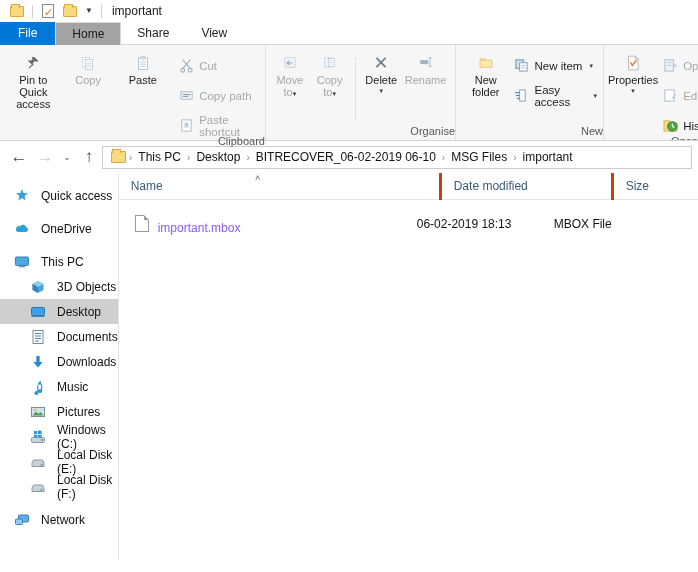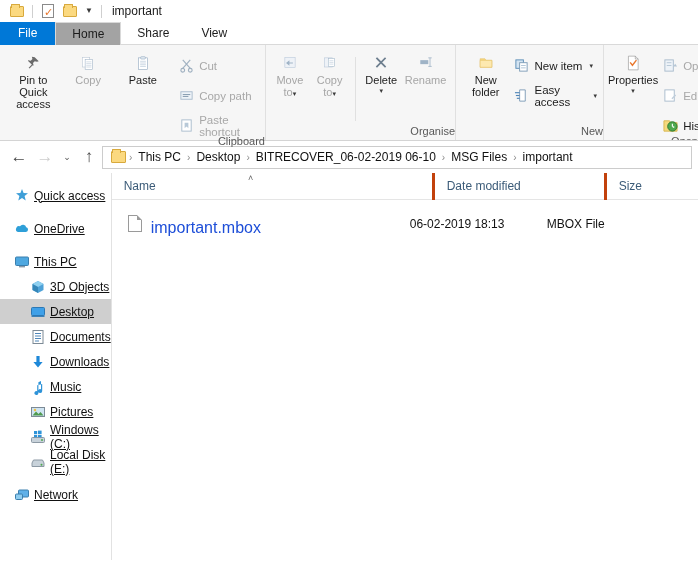--- a/index.html
+++ b/index.html
@@ -76,40 +76,40 @@
   .navbtn.small { width:18px; font-size:9px; color:#555; }
   .addrbox { flex:1; height:23px; border:1px solid #cccccc; background:#ffffff;
              display:flex; align-items:center; padding:0 4px; gap:0px; overflow:hidden; }
   .crumb { font-size:12px; color:#111; padding:0 5px; white-space:nowrap; }
   .crumb-sep { font-size:10px; color:#8c8c8c; padding:0 1px; }
 
   
   .body { display:flex; height:387px; }
   .navpane { width:158px; background:#ffffff; border-right:1px solid #e2e2e2;
              padding-top:10px; position:relative; }
-  .nav-item { height:25px; display:flex; align-items:center; gap:4px; font-size:12px; color:#111;
-              padding-left:14px;text-decoration:underline; }
+  .nav-item { height:25px; display:flex; align-items:center; gap:11px; font-size:12px; color:#111;
+              padding-left:14px; }
   .nav-item.indent { padding-left:30px; }
   .nav-item.sel { background:#cfcfcf; }
   .nav-gap { height:8px; }
 
   .filepane { flex:1; position:relative; background:#ffffff; }
   .colhead { height:27px; display:flex; align-items:center; border-bottom:1px solid #e5e5e5;
              position:relative; }
   .col { font-size:12px; color:#3b5b78; padding-left:12px; position:relative; height:27px;
          display:flex; align-items:center; }
   .col + .col { border-left:3px solid #c2410c;margin-left:42px; }
   .col-name { width:278px; }
   .col-date { width:130px; }
   .col-type { width:100px; }
   .col-size { width:60px; }
   .sortmark { position:absolute; top:1px; left:50%; transform:translateX(-50%);
               font-size:9px; color:#6a6a6a; line-height:8px; }
   .filerow { height:25px; display:flex; align-items:center; padding-left:16px; gap:9px; }
-  .filename { font-size:16px; color:#1d4ed8; width:250px;margin-top:8px; }
+  .filename { font-size:12px; color:#8b5cf6; width:250px;margin-top:8px; }
   .filedate { font-size:12px; color:#111; width:128px; }
   .filetype { font-size:12px; color:#111; }
 
   .doc-icon { width:14px; height:17px; background:#ffffff; border:1px solid #9a9a9a;
               position:relative; }
   .doc-icon:after { content:""; position:absolute; right:-1px; top:-1px;
               border-width:0 5px 5px 0; border-style:solid; border-color:#ffffff #ffffff #9a9a9a #9a9a9a; }
 </style>
 </head>
 <body>
@@ -539,20 +539,29 @@
       <div class="nav-item indent">
         <span class="ic">
           <svg width="16" height="16" viewBox="0 0 16 16">
             <path d="M2 9 l1.5-3 h9 L14 9 v3.5 H2z" fill="#c8d2da" stroke="#8c99a4"></path>
             <circle cx="11.5" cy="10.8" r="1" fill="#4fa84f"></circle>
           </svg>
         </span>
         <span>Local Disk (E:)</span>
       </div>
 
+      <div class="nav-item indent">
+        <span class="ic">
+          <svg width="16" height="16" viewBox="0 0 16 16">
+            <path d="M2 9 l1.5-3 h9 L14 9 v3.5 H2z" fill="#c8d2da" stroke="#8c99a4"></path>
+            <circle cx="11.5" cy="10.8" r="1" fill="#4fa84f"></circle>
+          </svg>
+        </span>
+        <span>Local Disk (F:)</span>
+      </div>
 
       <div class="nav-gap"></div>
 
       <div class="nav-item">
         <span class="ic">
           <svg width="16" height="16" viewBox="0 0 16 16">
             <rect x="4.5" y="3" width="10" height="7" rx="1" fill="#5fb0e8" stroke="#3b7fae"></rect>
             <rect x="1.5" y="7" width="7" height="5.5" rx="1" fill="#8fcdf0" stroke="#3b7fae"></rect>
           </svg>
         </span>

